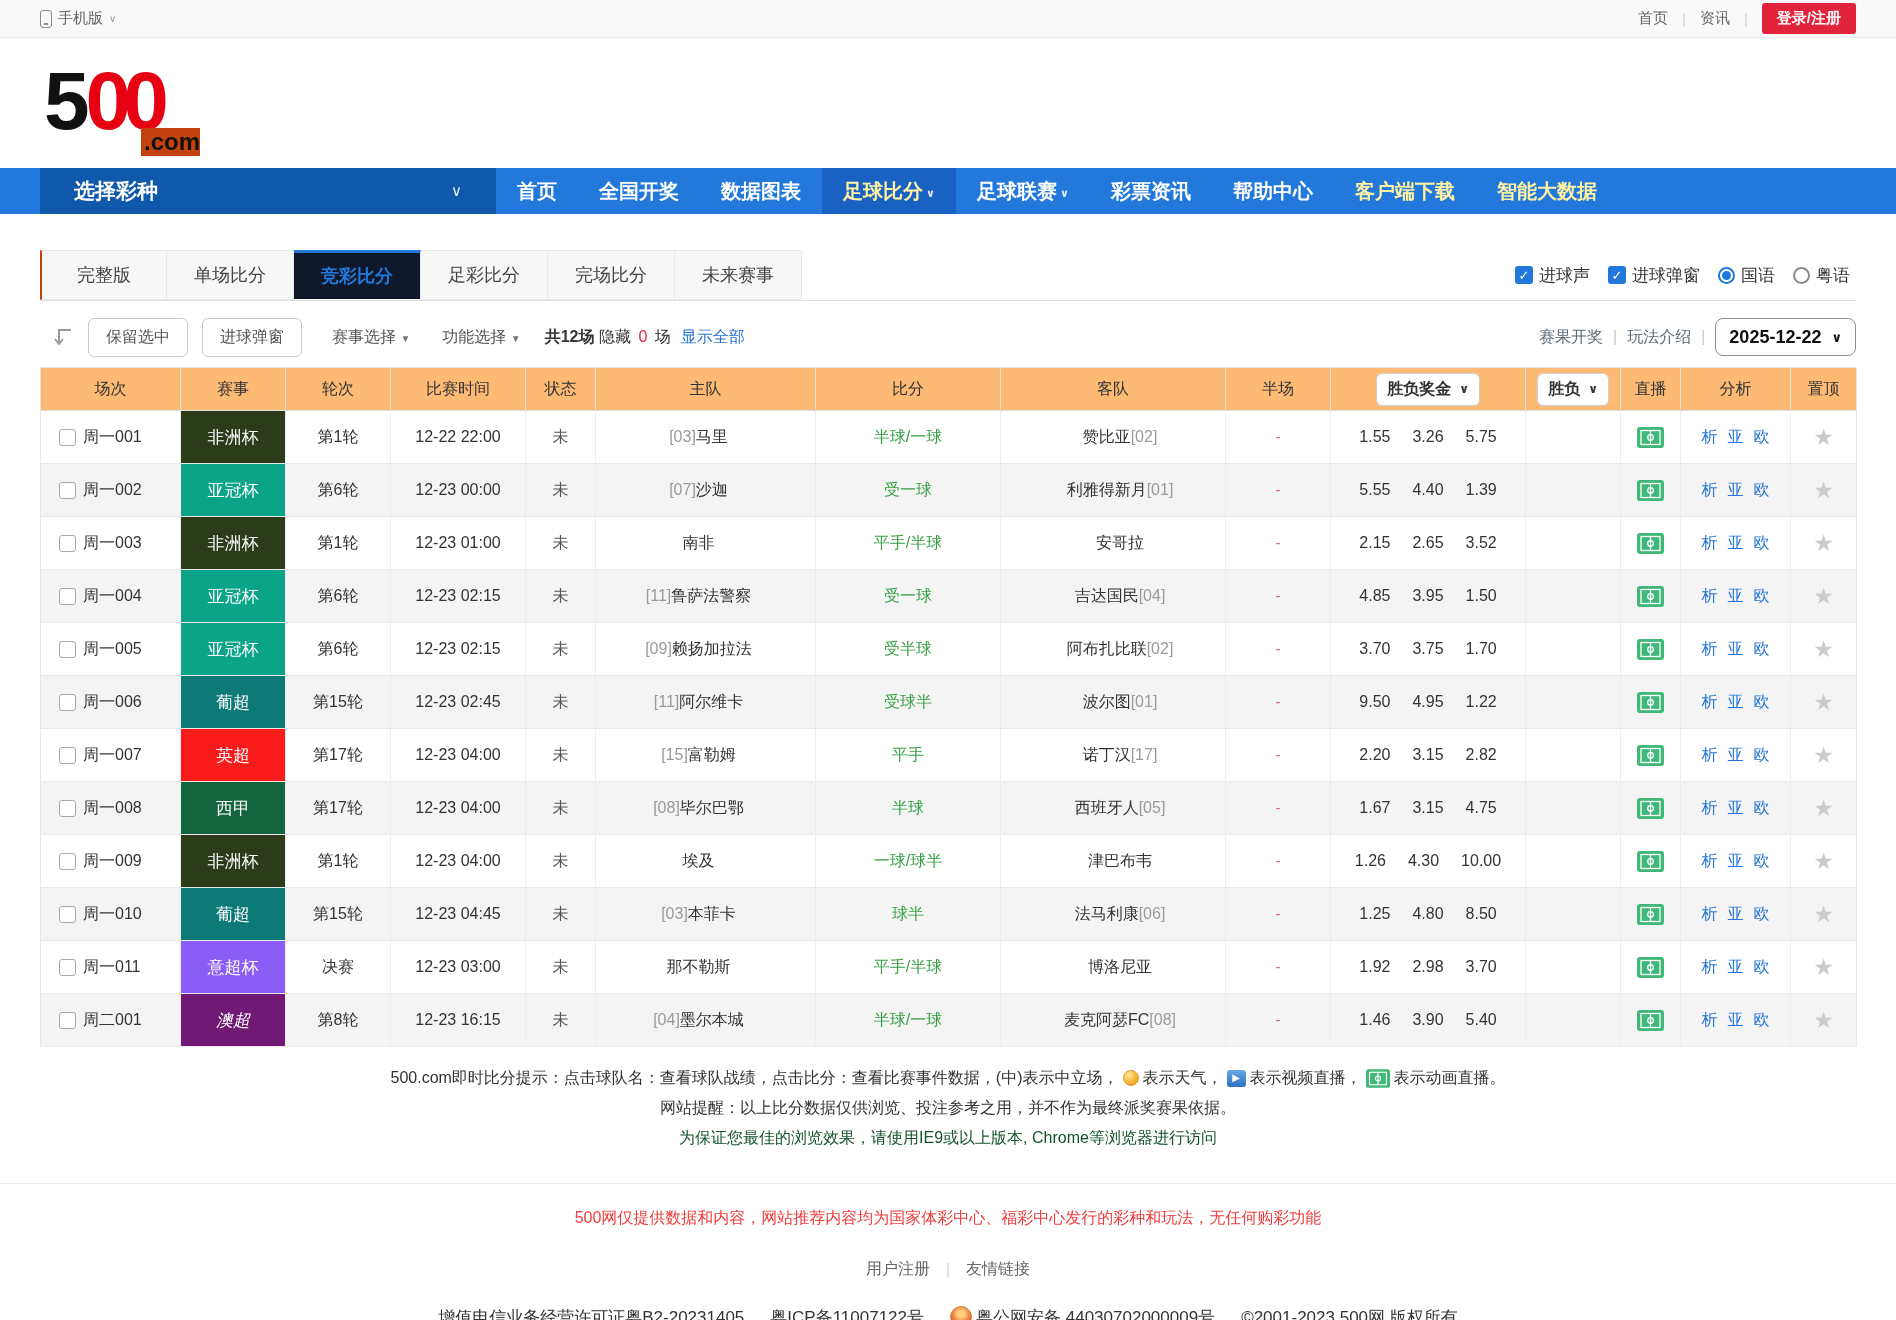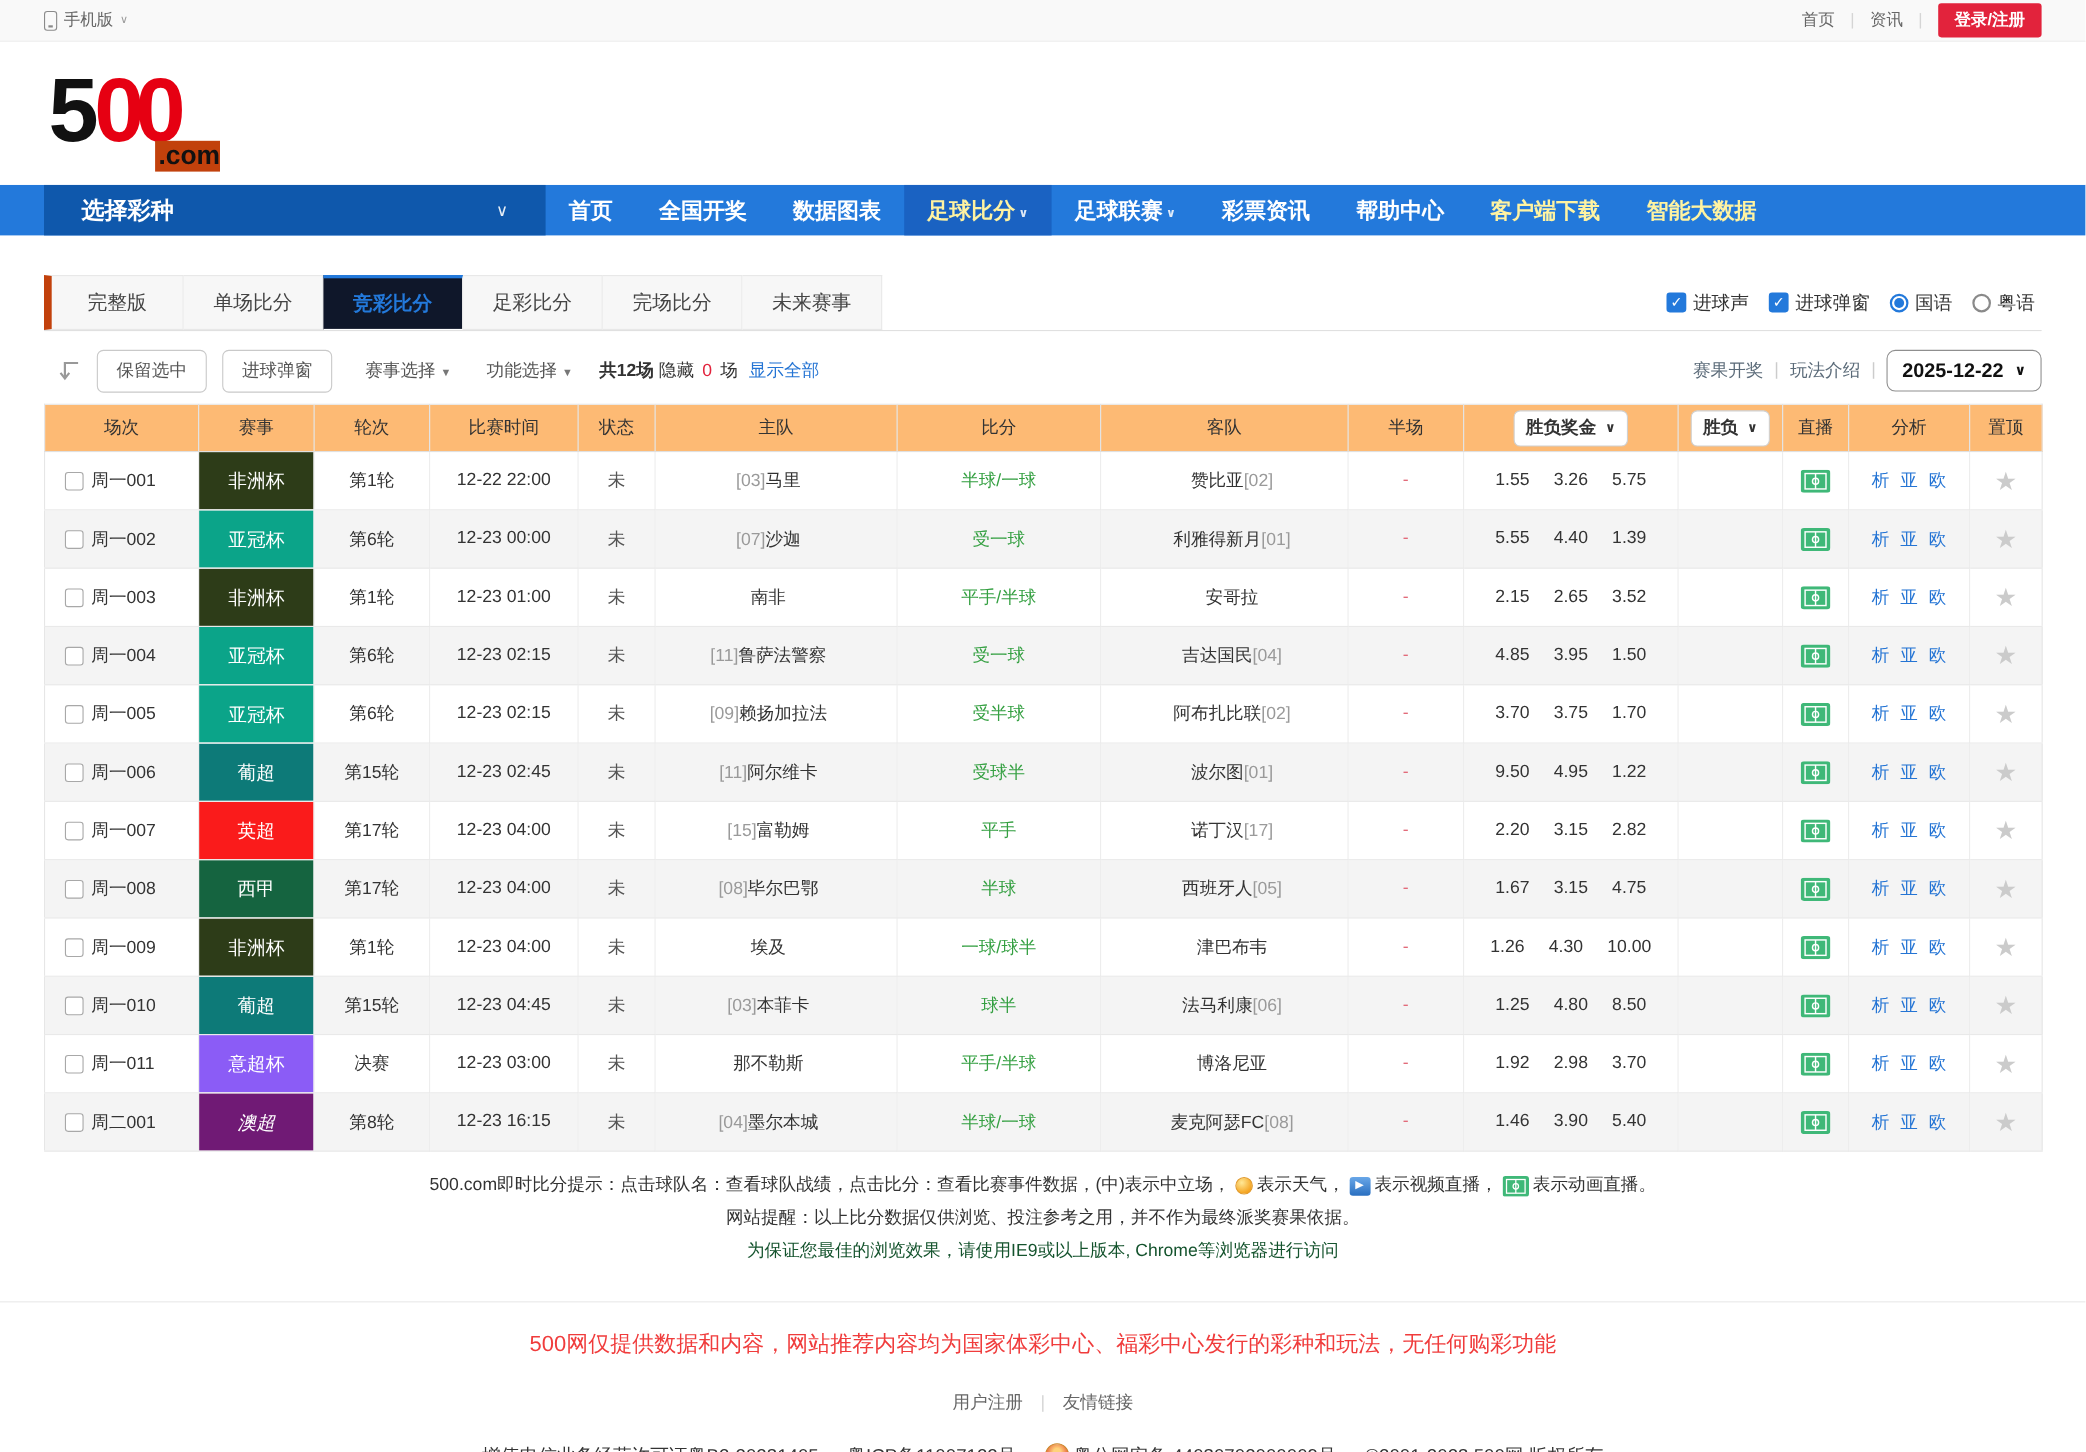--- a/index.html
+++ b/index.html
@@ -41,21 +41,21 @@
   .nav-item.yellow .nav-label { color:#fff3a1; }
   .nav-caret { font-size:11px; opacity:.85; margin-top:4px; }
 
   
   .container { width:1816px; margin:0 40px; position:relative; }
 
   
   .tabs-row { margin-top:36px; display:flex; align-items:flex-end; border-bottom:1px solid #e0e0e0; position:relative; }
   .tab { width:127px; height:50px; background:#f7f7f7; border:1px solid #e8e8e8; border-left:none;
     display:flex; align-items:center; justify-content:center; font-size:18px; color:#444; cursor:pointer; }
-  .tab:first-child { border-left:7px solid #c2410c; }
+  .tab:first-child { border-left:2px solid #c2410c; }
   .tab.active { background:#0f172a; border-top:3px solid #2379db; border-bottom:1px solid #fff;
     margin-bottom:-1px; color:#2379db; font-weight:bold; }
   .tab-options { position:absolute; right:6px; top:0; height:50px; display:flex; align-items:center;
     gap:18px; font-size:17px; color:#333; }
   .opt { display:flex; align-items:center; gap:6px; cursor:pointer; }
   .cbx { width:18px; height:18px; background:#2379db; border-radius:3px; color:#fff;
     font-size:13px; font-weight:bold; display:flex; align-items:center; justify-content:center; }
   .radio { width:17px; height:17px; border-radius:50%; border:2px solid #2379db;
     display:flex; align-items:center; justify-content:center; background:#fff; }
   .radio .dot { width:9px; height:9px; border-radius:50%; background:#2379db; }
@@ -117,21 +117,21 @@
   .note-gray { color:#14532d; }
   .sun-icon { width:16px; height:16px; border-radius:50%;
     background:radial-gradient(circle at 35% 30%, #ffe896, #f5a623 70%); border:1px solid #e0992c;
     display:inline-block; }
   .play-icon { width:19px; height:17px; border-radius:3px;
     background:linear-gradient(#69a7e8,#2a6fc0); display:inline-flex; align-items:center;
     justify-content:center; color:#fff; font-size:10px; }
 
   
   .footer { margin-top:30px; border-top:1px solid #e8e8e8; text-align:center; }
-  .red-notice { color:#f03c3c; font-size:20px; margin-top:24px; }
+  .red-notice { color:#f03c3c; font-size:16px; margin-top:24px; }
   .foot-links { margin-top:30px; font-size:16px; color:#666; display:flex; justify-content:center;
     align-items:center; gap:16px; }
   .foot-link { cursor:pointer; }
   .foot-bottom { margin-top:26px; font-size:17px; color:#333; display:flex; justify-content:center;
     align-items:center; gap:26px; }
   .police-icon { width:22px; height:22px; border-radius:50%;
     background:radial-gradient(circle at 50% 35%, #ffd27a 20%, #e2452a 75%); border:1px solid #c9882a;
     display:inline-block; margin-right:4px; vertical-align:-5px; }
 </style>
 </head>

